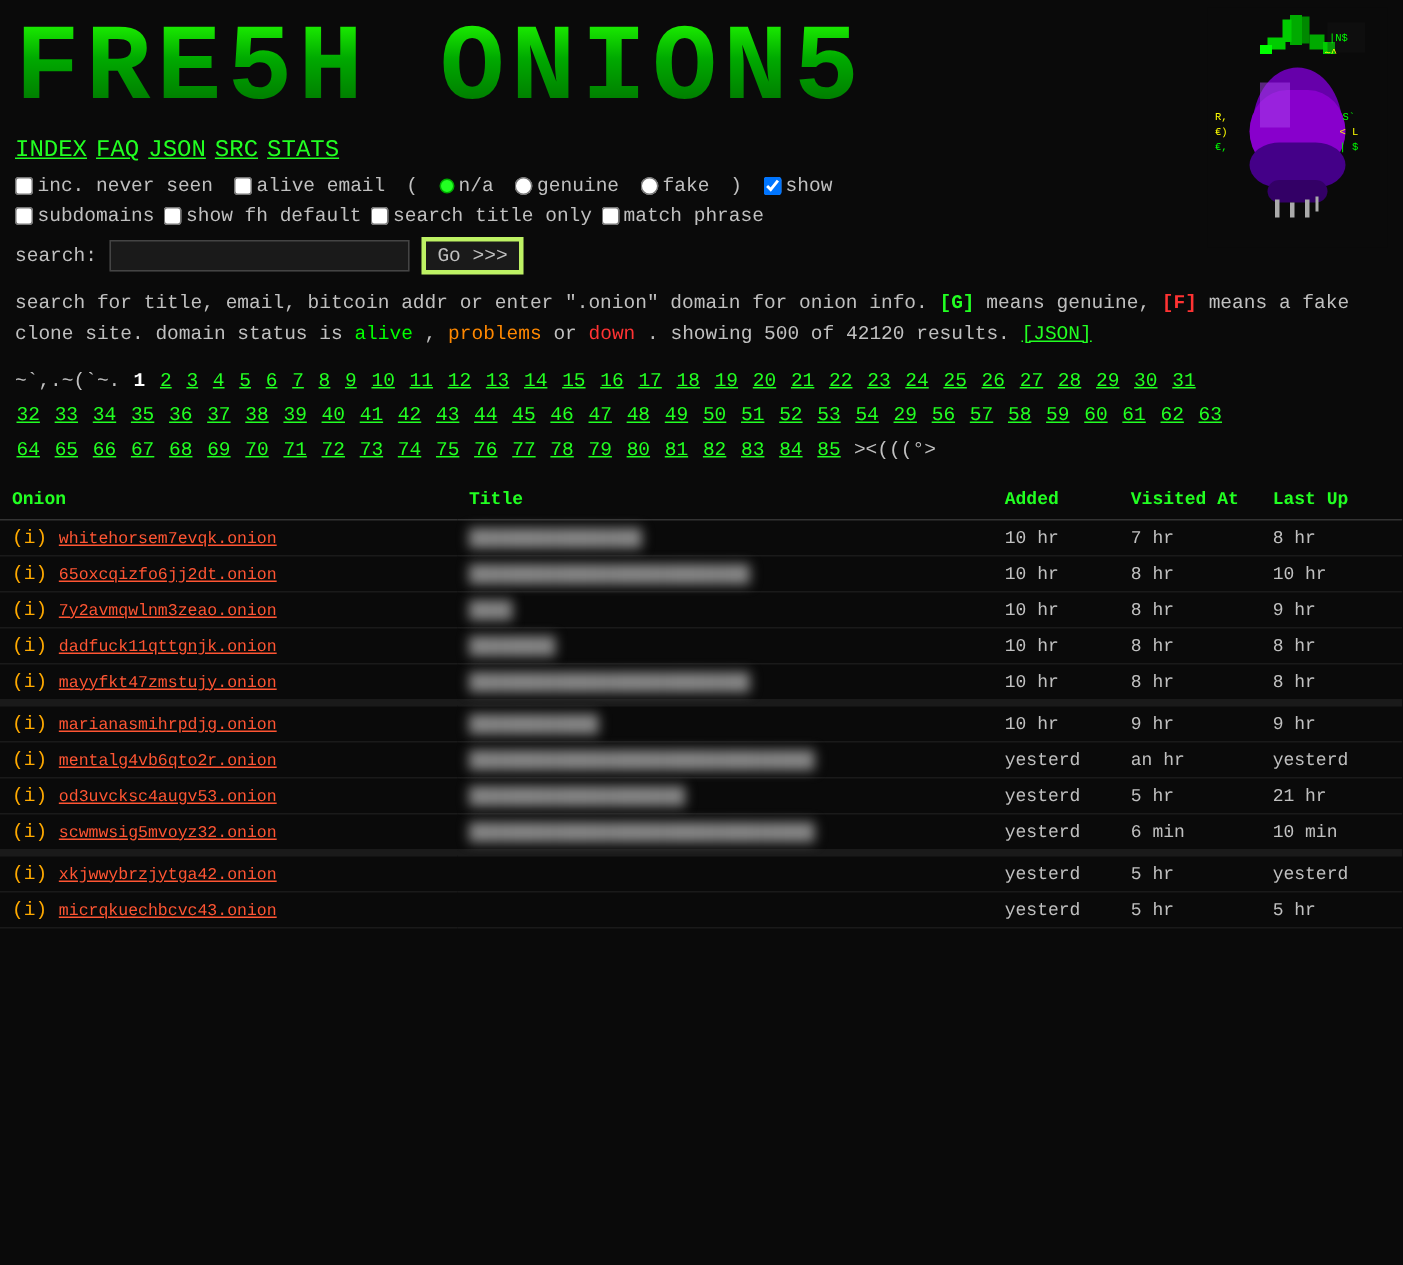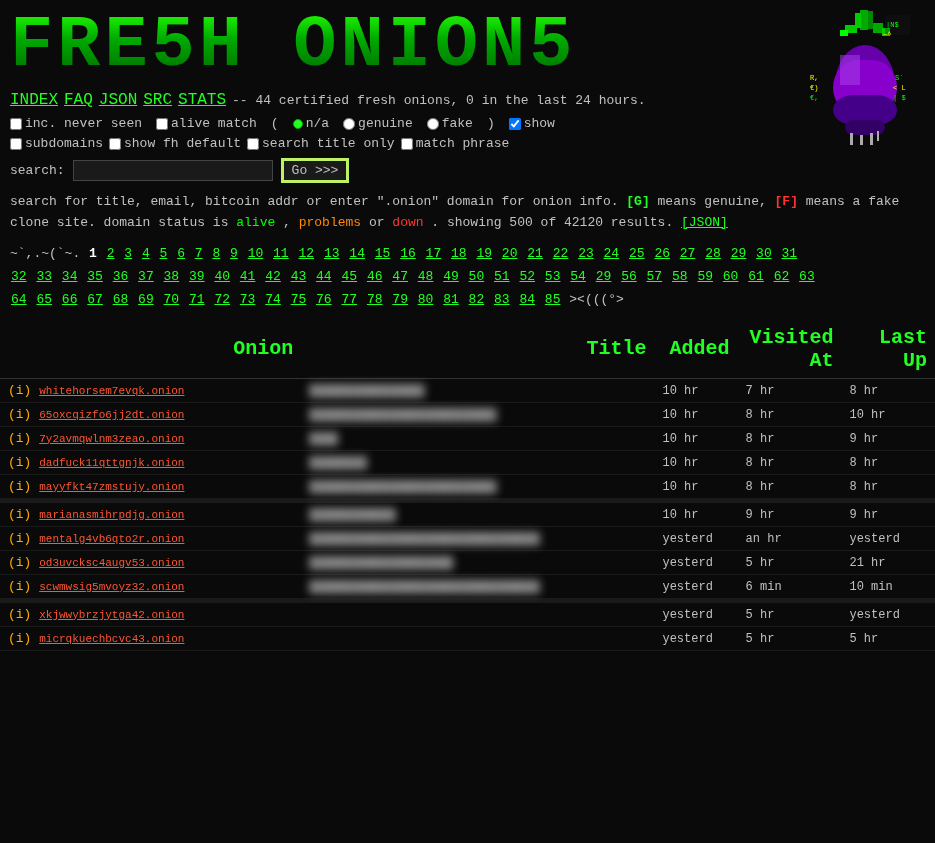--- a/index.html
+++ b/index.html
@@ -172,24 +172,24 @@
       border-collapse: collapse;
       margin-top: 4px;
     }
 
     #results-table thead tr {
       background: #0a0a0a;
     }
 
     #results-table th {
       color: #22ff22;
-      font-size: 20px;
+      font-size: 12px;
       font-weight: bold;
       padding: 6px 8px;
-      text-align: right;
+      text-align: left;
       border-bottom: 1px solid #333;
     }
 
     #results-table tbody tr {
       border-bottom: 1px solid #1a1a1a;
     }
 
     .col-onion {
       width: 290px;
     }
@@ -303,31 +303,30 @@
     <span id="logo-text">FRE5H ONiON5</span>
   </div>
 </div>
 
 <div id="navbar">
   <a class="nav-link">INDEX</a>
   <a class="nav-link">FAQ</a>
   <a class="nav-link">JSON</a>
   <a class="nav-link">SRC</a>
   <a class="nav-link">STATS</a>
-  <span class="nav-info">-- 44 certified fresh onions, 0 in the last 24 hours.</span>
 </div>
 
 <div id="options-row">
   <label class="checkbox-item">
     <input type="checkbox" style="">
     <span>inc. never seen</span>
   </label>
   <label class="checkbox-item">
     <input type="checkbox" style="">
-    <span>alive match</span>
+    <span>alive email</span>
   </label>
   <span>(</span>
   <label class="radio-item">
     <span class="radio-dot"></span>
     <span>n/a</span>
   </label>
   <label class="radio-item">
     <input type="radio" name="filter" style="">
     <span>genuine</span>
   </label>

